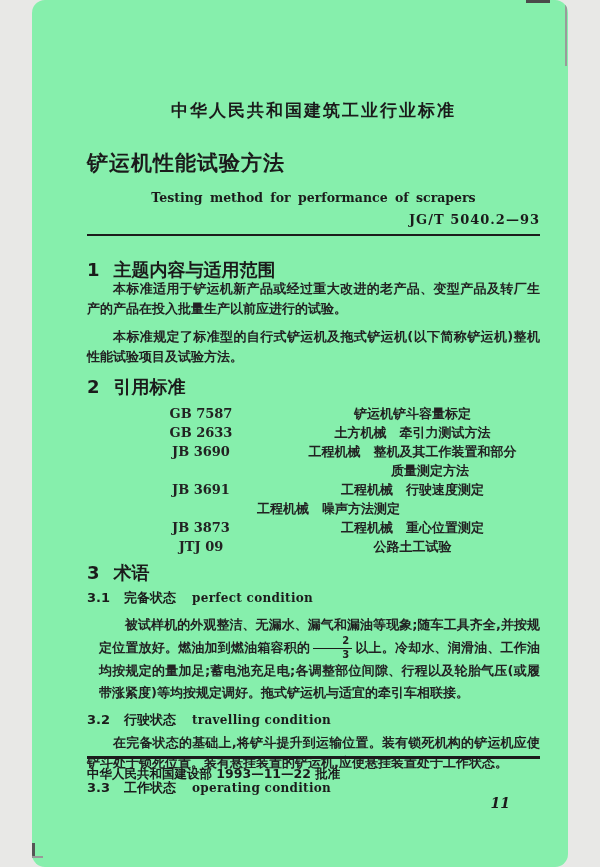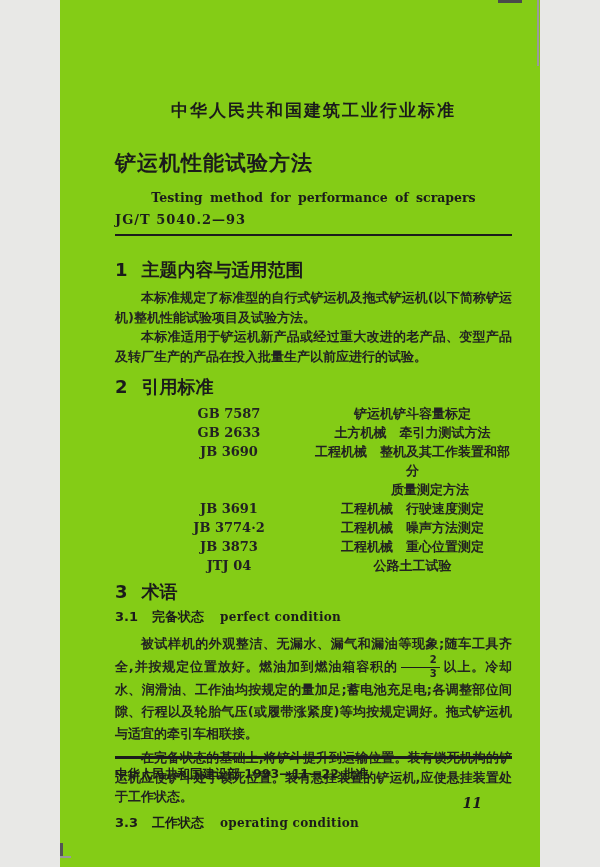--- a/index.html
+++ b/index.html
@@ -1,52 +1,52 @@
 <!DOCTYPE html>
 <html><head>
 <meta charset="utf-8">
 <style>
   * { margin:0; padding:0; box-sizing:border-box; }
   html,body { background:#e8e8e6; }
   body { font-family:"DejaVu Sans","Liberation Sans",sans-serif; }
   .page {
-    position:relative; width:480px; height:867px; margin:0 auto;
-    background:#84cc16; color:#1b1b1b; overflow:hidden;
+    position:relative; width:536px; height:867px; margin:0 auto;
+    background:#86efac; color:#1b1b1b; overflow:hidden;border-radius:13px;
   }
   .doc { position:absolute; left:55px; right:28px; top:0; }
 
   
   .std-class {
     margin-top:98px; text-align:center; font-weight:bold;
     font-size:17px; line-height:24px; letter-spacing:2px;
   }
   .title-cn {
     margin-top:26px; text-align:left; font-weight:bold;
     font-size:21px; line-height:30px; letter-spacing:1px;
   }
   .title-en {
     margin-top:12px; text-align:center; font-weight:bold;
     font-family:"DejaVu Serif","Liberation Serif",serif;
     font-size:12.5px; line-height:16px; word-spacing:3px;
   }
   .std-code {
-    margin-top:6px; font-weight:bold;
+    margin-top:6px; text-align:right; font-weight:bold;
     font-family:"DejaVu Serif","Liberation Serif",serif;
     font-size:13px; line-height:16px; letter-spacing:1px;
   }
   .head-rule { margin-top:6px; border-top:2.5px solid #1c1c1c; height:0; }
 
   
   .sec-heading { margin-top:25px; font-weight:bold; font-size:18px; line-height:18px; }
   .sec-heading .sec-num { display:inline-block; margin-right:14px; }
   .para {
     margin-top:9px; font-size:13px; line-height:19.5px;
     text-align:justify; text-indent:2em; font-weight:bold; color:#222;
   }
-  .para.tall { line-height:22px; margin-top:6px; }
+  .para.tall { line-height:22px; margin-top:6px;margin-left:12px; }
 
   
   .refs { margin-top:8px; }
   .ref-row { display:flex; padding-left:30px; font-size:13px; line-height:19px; font-weight:bold; color:#222;text-align:center; }
   .ref-code { width:168px; flex:0 0 168px; font-family:"DejaVu Serif","Liberation Serif",serif; }
   .ref-title { flex:1; }
   .ref-title2 { padding-left:35px; }
 
   
   .term-heading { margin-top:6px; font-size:13px; line-height:19px; font-weight:bold; }
@@ -100,22 +100,22 @@
 
     <div class="std-class">中华人民共和国建筑工业行业标准</div>
     <div class="title-cn">铲运机性能试验方法</div>
     <div class="title-en">Testing method for performance of scrapers</div>
     <div class="std-code">JG/T 5040.2—93</div>
     <div class="head-rule"></div>
 
     <div class="sec-heading">
       <span class="sec-num">1</span><span>主题内容与适用范围</span>
     </div>
+    <div class="para" style="margin-top:0;">本标准适用于铲运机新产品或经过重大改进的老产品、变型产品及转厂生产的产品在投入批量生产以前应进行的试验。</div>
     <div class="para">本标准规定了标准型的自行式铲运机及拖式铲运机(以下简称铲运机)整机性能试验项目及试验方法。</div>
-    <div class="para" style="margin-top:0;">本标准适用于铲运机新产品或经过重大改进的老产品、变型产品及转厂生产的产品在投入批量生产以前应进行的试验。</div>
 
     <div class="sec-heading" style="margin-top:12px;">
       <span class="sec-num">2</span><span>引用标准</span>
     </div>
     <div class="refs">
       <div class="ref-row">
         <span class="ref-code">GB 7587</span>
         <span class="ref-title">铲运机铲斗容量标定</span>
       </div>
       <div class="ref-row">
@@ -127,42 +127,44 @@
         <span class="ref-title">
           <div>工程机械　整机及其工作装置和部分</div>
           <div class="ref-title2">质量测定方法</div>
         </span>
       </div>
       <div class="ref-row">
         <span class="ref-code">JB 3691</span>
         <span class="ref-title">工程机械　行驶速度测定</span>
       </div>
       <div class="ref-row">
-        <span class="ref-code">JB 3774·2</span>
         <span class="ref-title">工程机械　噪声方法测定</span>
       </div>
       <div class="ref-row">
         <span class="ref-code">JB 3873</span>
         <span class="ref-title">工程机械　重心位置测定</span>
       </div>
       <div class="ref-row">
-        <span class="ref-code">JTJ 04</span>
+        <span class="ref-code">JTJ 09</span>
         <span class="ref-title">公路土工试验</span>
       </div>
     </div>
 
     <div class="sec-heading" style="margin-top:8px;">
       <span class="sec-num">3</span><span>术语</span>
     </div>
 
     <div class="term-heading">
       <span class="term-num">3.1</span><span class="term-cn">完备状态</span><span class="term-en">perfect condition</span>
     </div>
     <div class="para tall term-body"><span>被试样机的外观整洁、无漏水、漏气和漏油等现象;随车工具齐全,并按规定位置放好。燃油加到燃油箱容积的</span><span class="frac"><span class="num">2</span><span class="den">3</span></span><span>以上。冷却水、润滑油、工作油均按规定的量加足;蓄电池充足电;各调整部位间隙、行程以及轮胎气压(或履带涨紧度)等均按规定调好。拖式铲运机与适宜的牵引车相联接。</span></div>
 
+    <div class="term-heading">
+      <span class="term-num">3.2</span><span class="term-cn">行驶状态</span><span class="term-en">travelling condition</span>
+    </div>
     <div class="para term-body" style="margin-top:3px;">在完备状态的基础上,将铲斗提升到运输位置。装有锁死机构的铲运机应使铲斗处于锁死位置。装有悬挂装置的铲运机,应使悬挂装置处于工作状态。</div>
 
     <div class="term-heading">
       <span class="term-num">3.3</span><span class="term-cn">工作状态</span><span class="term-en">operating condition</span>
     </div>
 
   </div>
 
   <div class="footer-rule"></div>
   <div class="footer-row">

